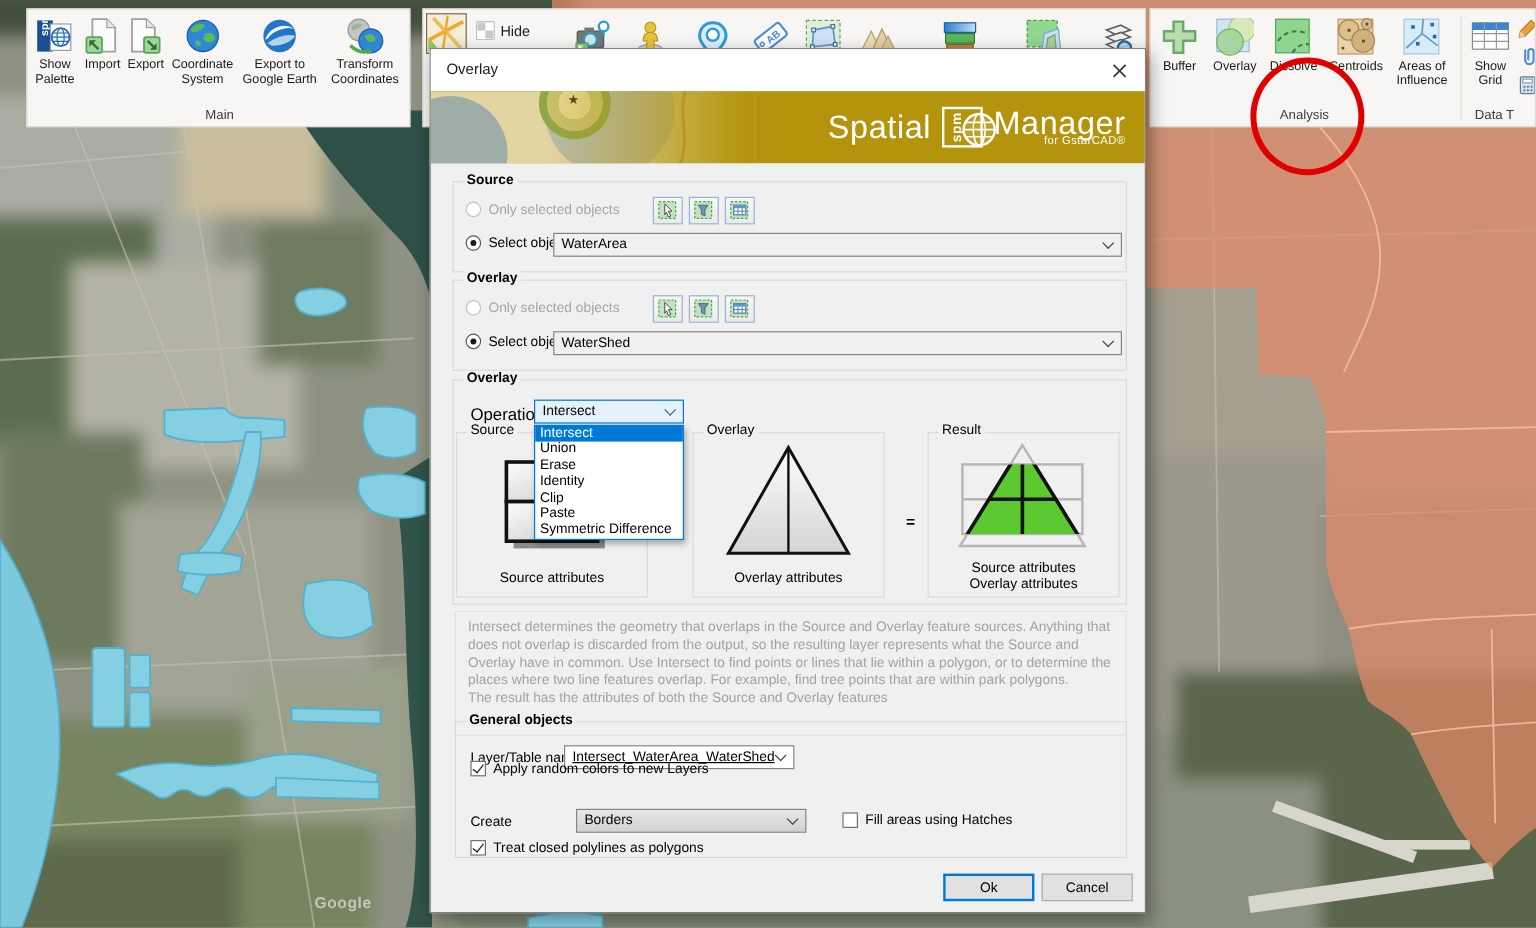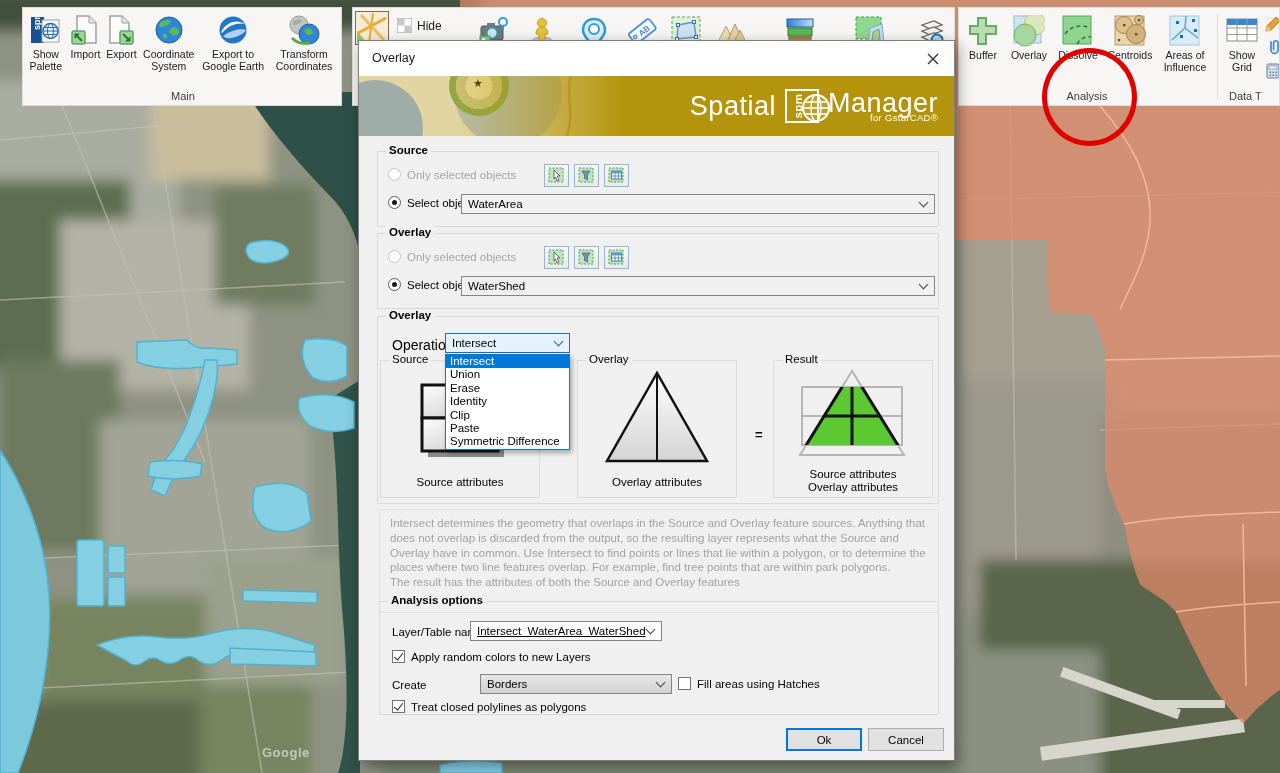--- a/index.html
+++ b/index.html
@@ -629,36 +629,36 @@
       <div class="cap" style="bottom:3px">Overlay attributes</div>
     </div>
   </div>
 
   <div id="desc">
     <div>Intersect determines the geometry that overlaps in the Source and Overlay feature sources. Anything that does not overlap is discarded from the output, so the resulting layer represents what the Source and Overlay have in common. Use Intersect to find points or lines that lie within a polygon, or to determine the places where two line features overlap. For example, find tree points that are within park polygons.</div>
     <div>The result has the attributes of both the Source and Overlay features</div>
   </div>
 
   <div class="grp" style="left:20px;top:560px;width:560px;height:114px;">
-    <span class="glab">Analysis options</span>
+    <span class="glab">General objects</span>
     <span style="position:absolute;left:12px;top:24px;font-size:11.5px;">Layer/Table name</span>
     <div class="combo white" style="left:90px;top:19px;width:192px;text-decoration:underline;">
       <span>Intersect_WaterArea_WaterShed</span>
       <span class="chev"></span>
     </div>
-    <div class="cb-row" style="left:12px;top:48px;">
+    <div class="cb-row" style="left:12px;top:32px;">
       <span class="cb on"></span>
       <span>Apply random colors to new Layers</span>
     </div>
     <span style="position:absolute;left:12px;top:77px;font-size:11.5px;">Create</span>
     <div class="combo gray" style="left:100px;top:72px;width:192px;">
       <span>Borders</span>
       <span class="chev"></span>
     </div>
-    <div class="cb-row" style="left:286px;top:75px;padding-left:12px;">
+    <div class="cb-row" style="left:310px;top:75px;padding-left:12px;">
       <span class="cb"></span>
       <span>Fill areas using Hatches</span>
     </div>
     <div class="cb-row" style="left:12px;top:98px;">
       <span class="cb on"></span>
       <span>Treat closed polylines as polygons</span>
     </div>
   </div>
 
   <div class="btn default" style="left:427px;top:687px;">

